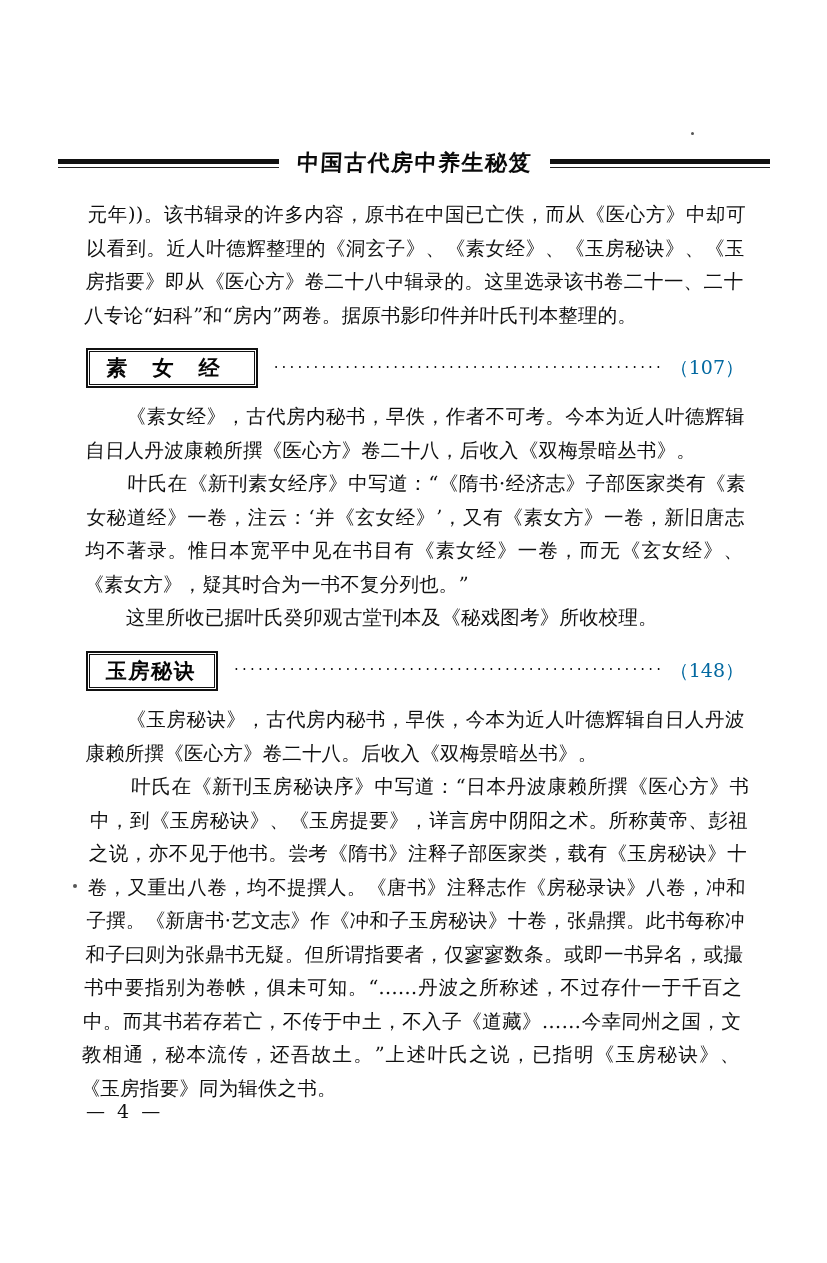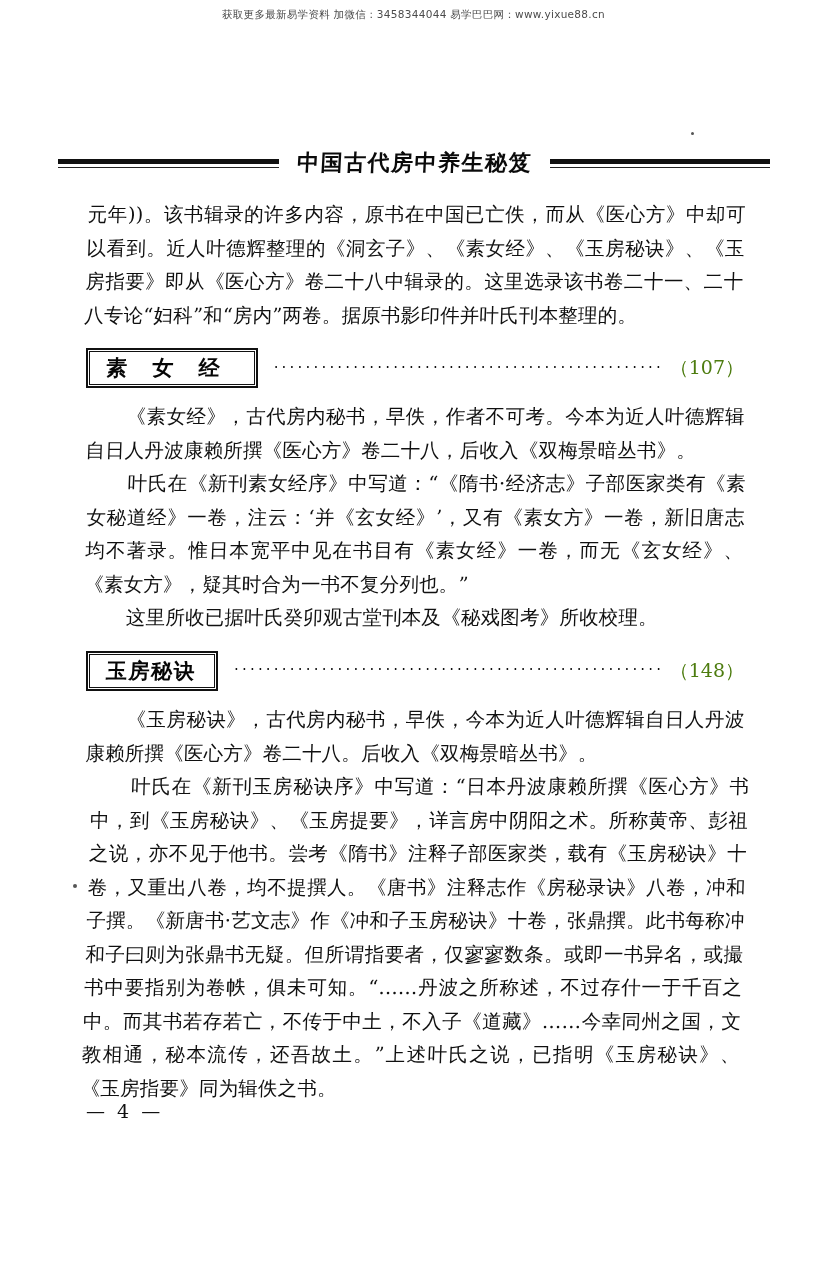--- a/index.html
+++ b/index.html
@@ -150,42 +150,41 @@
     font-family: "DejaVu Sans", sans-serif;
     font-size: 15px;
     line-height: 1em;
     letter-spacing: 3.2px;
     white-space: nowrap;
   }
   .pgref {
     flex: 0 0 auto;
     font-family: "DejaVu Serif", serif;
     font-size: 19px;
-    color: #4d7c0f;
+    color: #0369a1;
     white-space: nowrap;
   }
 
   
   .folio {
     position: absolute;
     left: 86px;
     top: 1100px;
     font-family: "DejaVu Serif", serif;
     font-size: 19px;
     color: #111;
     letter-spacing: 3px;
     white-space: nowrap;
   }
 </style>
 </head>
 <body>
 
 <div class="page">
 
-  <div class="watermark">获取更多最新易学资料 加微信：3458344044 易学巴巴网：www.yixue88.cn</div>
 
   <div class="speck" style="left:691px; top:132px;"></div>
   <div class="speck" style="left:73px; top:884px; width:4px; height:4px;"></div>
 
   <div class="runhead">
     <span class="rule"></span>
     <span class="rtitle">中国古代房中养生秘笈</span>
     <span class="rule"></span>
   </div>
 

